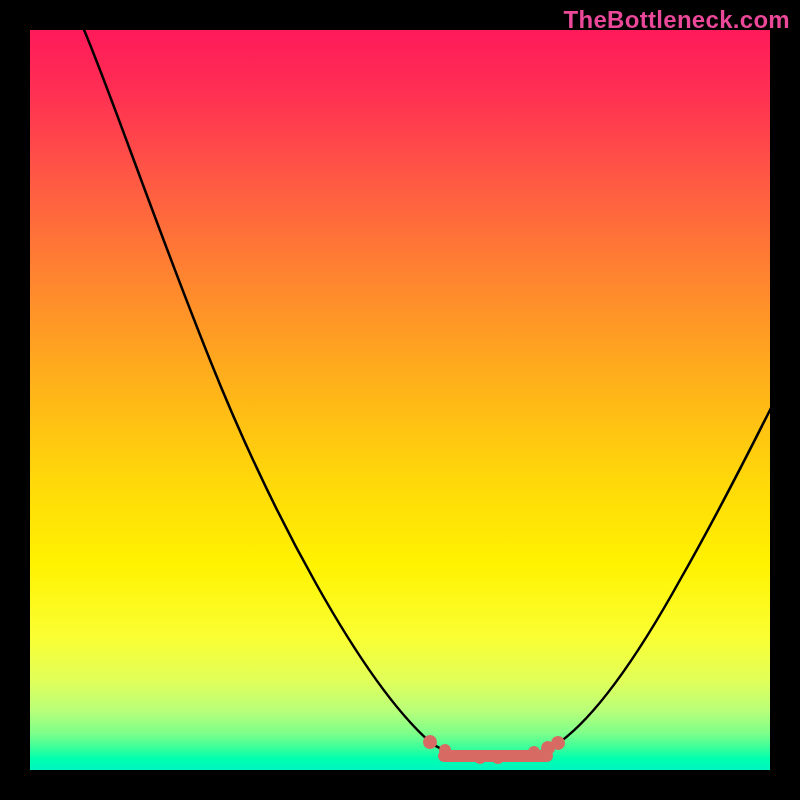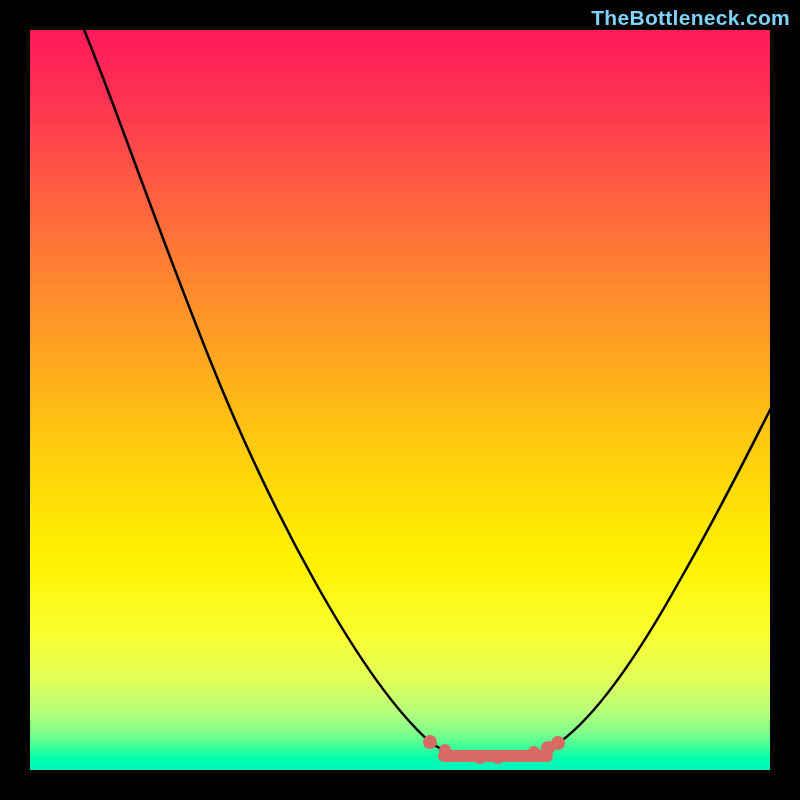--- a/index.html
+++ b/index.html
@@ -42,22 +42,22 @@
   .curve-svg {
     position: absolute;
     inset: 0;
     width: 100%;
     height: 100%;
   }
   .watermark {
     position: absolute;
     top: 6px;
     right: 10px;
-    color: #7dd3fc;
-    font-size: 21px;
+    color: #ec4899;
+    font-size: 24px;
     font-weight: 600;
     letter-spacing: 0.3px;
     margin-left: 12px;
   }
 </style>
 </head>
 <body>
 
 <div class="watermark">TheBottleneck.com</div>
 

